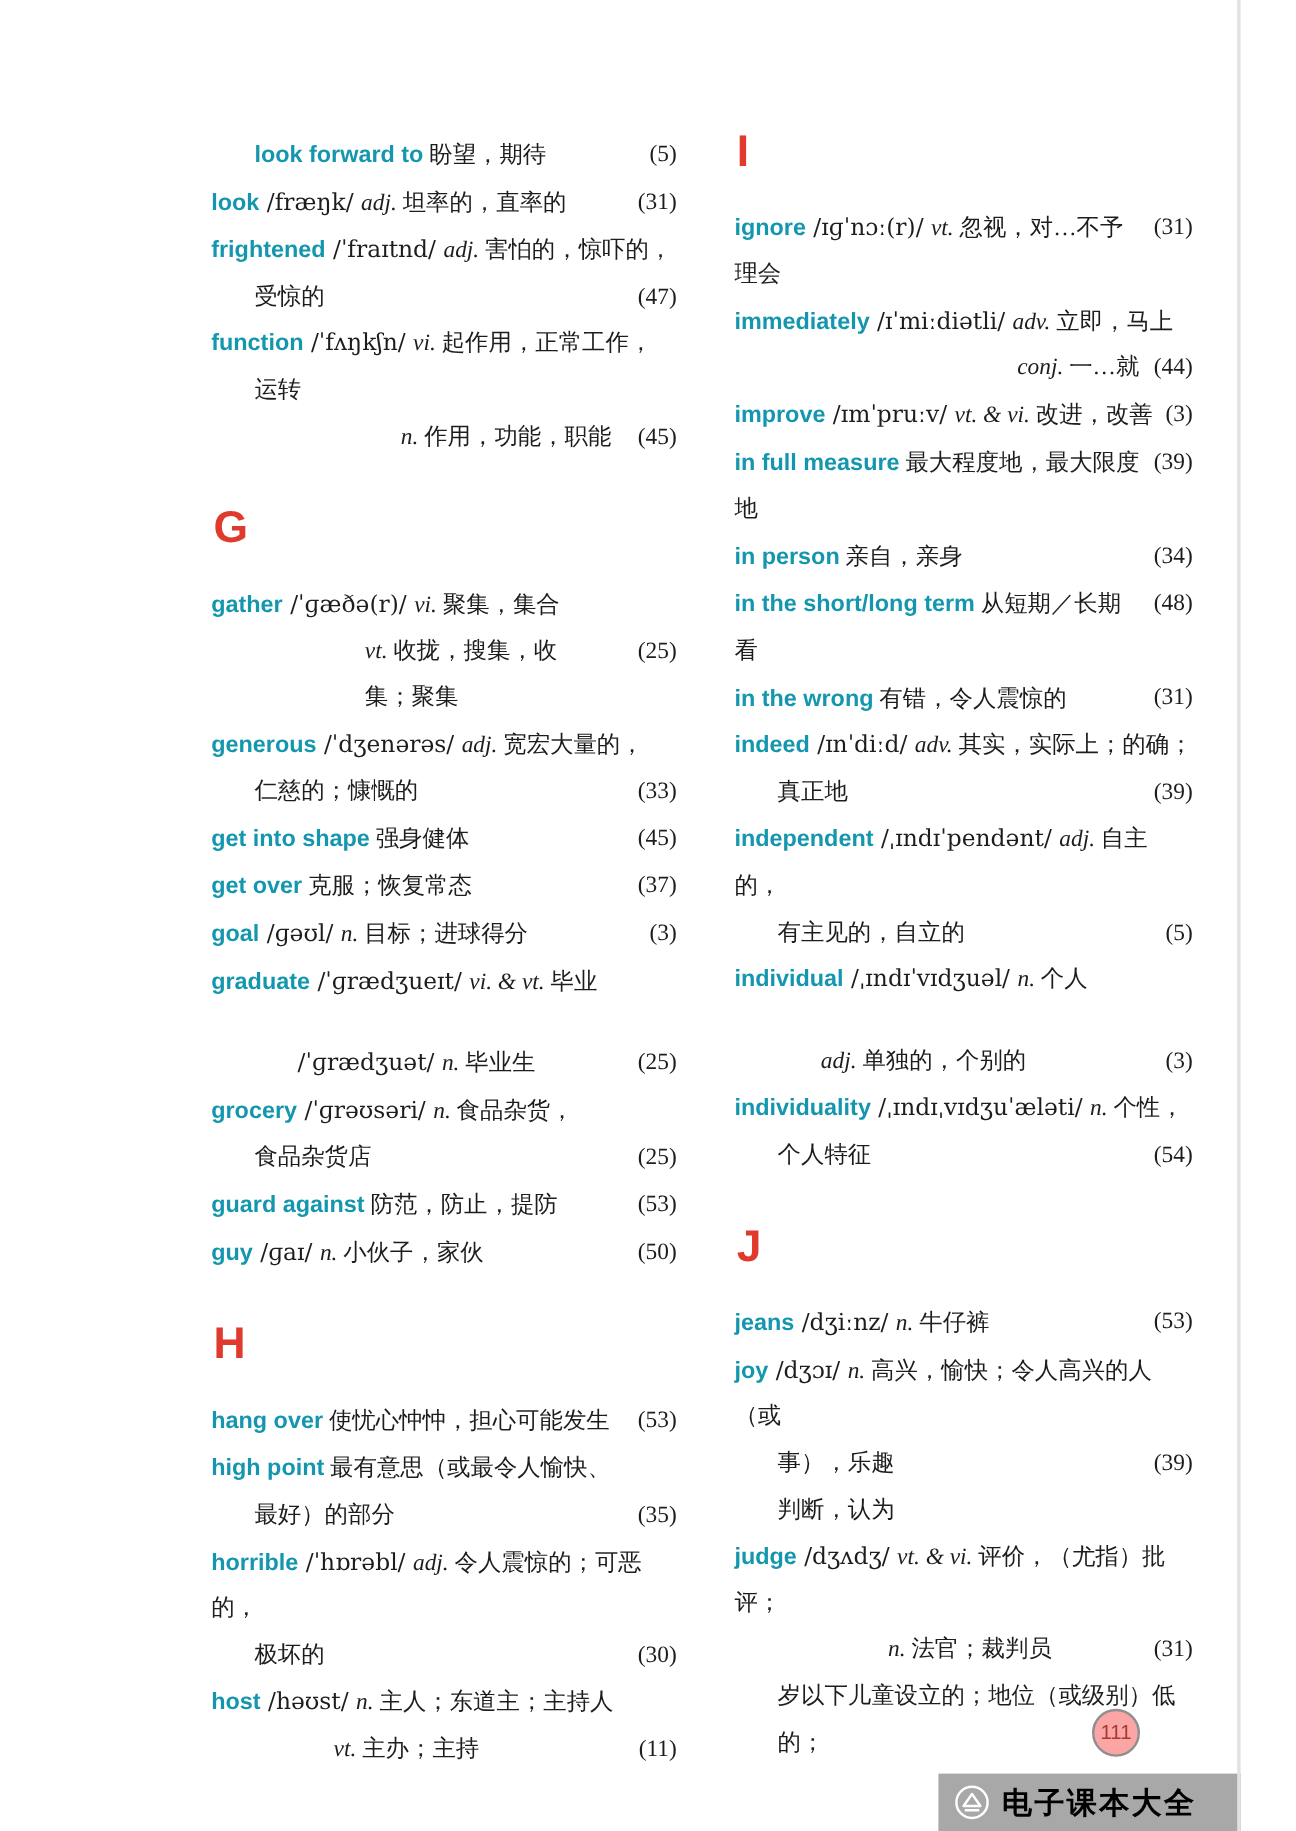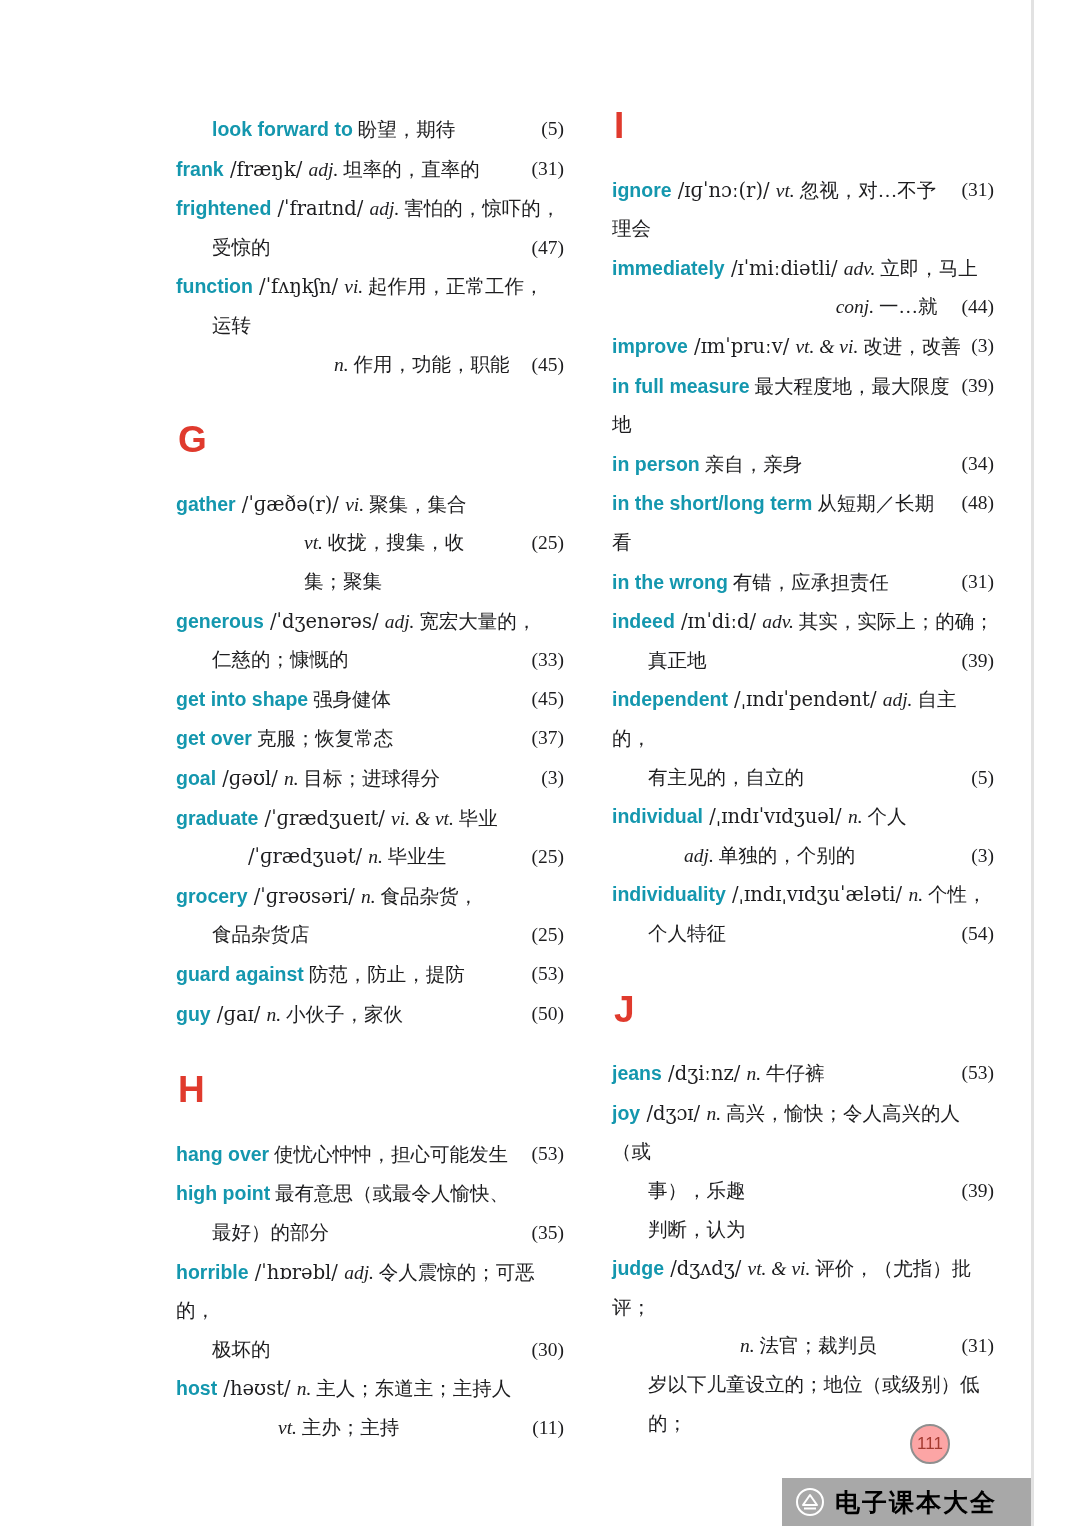--- a/index.html
+++ b/index.html
@@ -19,24 +19,24 @@
   .col > .section-letter:first-child { margin-top:-4px; }
 
   .entry { }
   .line { display:flex; font-size:19.5px; line-height:38.6px; }
   .ct { min-width:0; }
   .seg-w { font-family:"Liberation Sans",sans-serif; font-weight:bold; color:#1497ae; }
   .seg-p { font-family:"DejaVu Serif",serif; }
   .seg-i { font-style:italic; }
   .ref { margin-left:auto; padding-left:8px; white-space:nowrap; }
   .line.right { justify-content:flex-end; }
-  .line.right .ref { margin-left:24px; padding-left:0; }
+  .line.right .ref { margin-left:12px; padding-left:0; }
 
   .ind-1 { padding-left:36px; }
-  .ind-2 { padding-left:72px; }
+  .ind-2 { padding-left:72px;margin-top:29px; }
   .ind-3 { padding-left:102px; }
   .ind-4 { padding-left:128px;gap:40px; }
   .ind-5 { padding-left:158px; }
 
   .page-badge {
     position:absolute; right:84px; bottom:62px;
     width:40px; height:40px; border:2px solid #8f8f8f; border-radius:50%;
     display:flex; align-items:center; justify-content:center;
     font-family:"Liberation Sans",sans-serif; font-size:17px; color:#a43a30;
     background:#fca5a5;
@@ -61,21 +61,21 @@
   <div class="content">
     <div class="col" id="col-0">
         <div class="entry">
           <div class="line ind-1">
             <span class="ct"><span class="seg-w">look forward to</span><span class="seg-t"> 盼望，期待</span></span>
             <span class="ref">(5)</span>
           </div>
         </div>
         <div class="entry">
           <div class="line">
-            <span class="ct"><span class="seg-w">frank</span><span class="seg-p"> /fræŋk/ </span><span class="seg-i">adj.</span><span class="seg-t"> 坦率的，直率的</span></span>
+            <span class="ct"><span class="seg-w">look</span><span class="seg-p"> /fræŋk/ </span><span class="seg-i">adj.</span><span class="seg-t"> 坦率的，直率的</span></span>
             <span class="ref">(31)</span>
           </div>
         </div>
         <div class="entry">
           <div class="line">
             <span class="ct"><span class="seg-w">frightened</span><span class="seg-p"> /ˈfraɪtnd/ </span><span class="seg-i">adj.</span><span class="seg-t"> 害怕的，惊吓的，</span></span>
           </div>
           <div class="line ind-1">
             <span class="ct"><span class="seg-t">受惊的</span></span>
             <span class="ref">(47)</span>
@@ -231,21 +231,21 @@
           </div>
         </div>
         <div class="entry">
           <div class="line">
             <span class="ct"><span class="seg-w">in the short/long term</span><span class="seg-t"> 从短期／长期看</span></span>
             <span class="ref">(48)</span>
           </div>
         </div>
         <div class="entry">
           <div class="line">
-            <span class="ct"><span class="seg-w">in the wrong</span><span class="seg-t"> 有错，应承担责任</span></span>
+            <span class="ct"><span class="seg-w">in the wrong</span><span class="seg-t"> 有错，令人震惊的</span></span>
             <span class="ref">(31)</span>
           </div>
         </div>
         <div class="entry">
           <div class="line">
             <span class="ct"><span class="seg-w">indeed</span><span class="seg-p"> /ɪnˈdiːd/ </span><span class="seg-i">adv.</span><span class="seg-t"> 其实，实际上；的确；</span></span>
           </div>
           <div class="line ind-1">
             <span class="ct"><span class="seg-t">真正地</span></span>
             <span class="ref">(39)</span>

